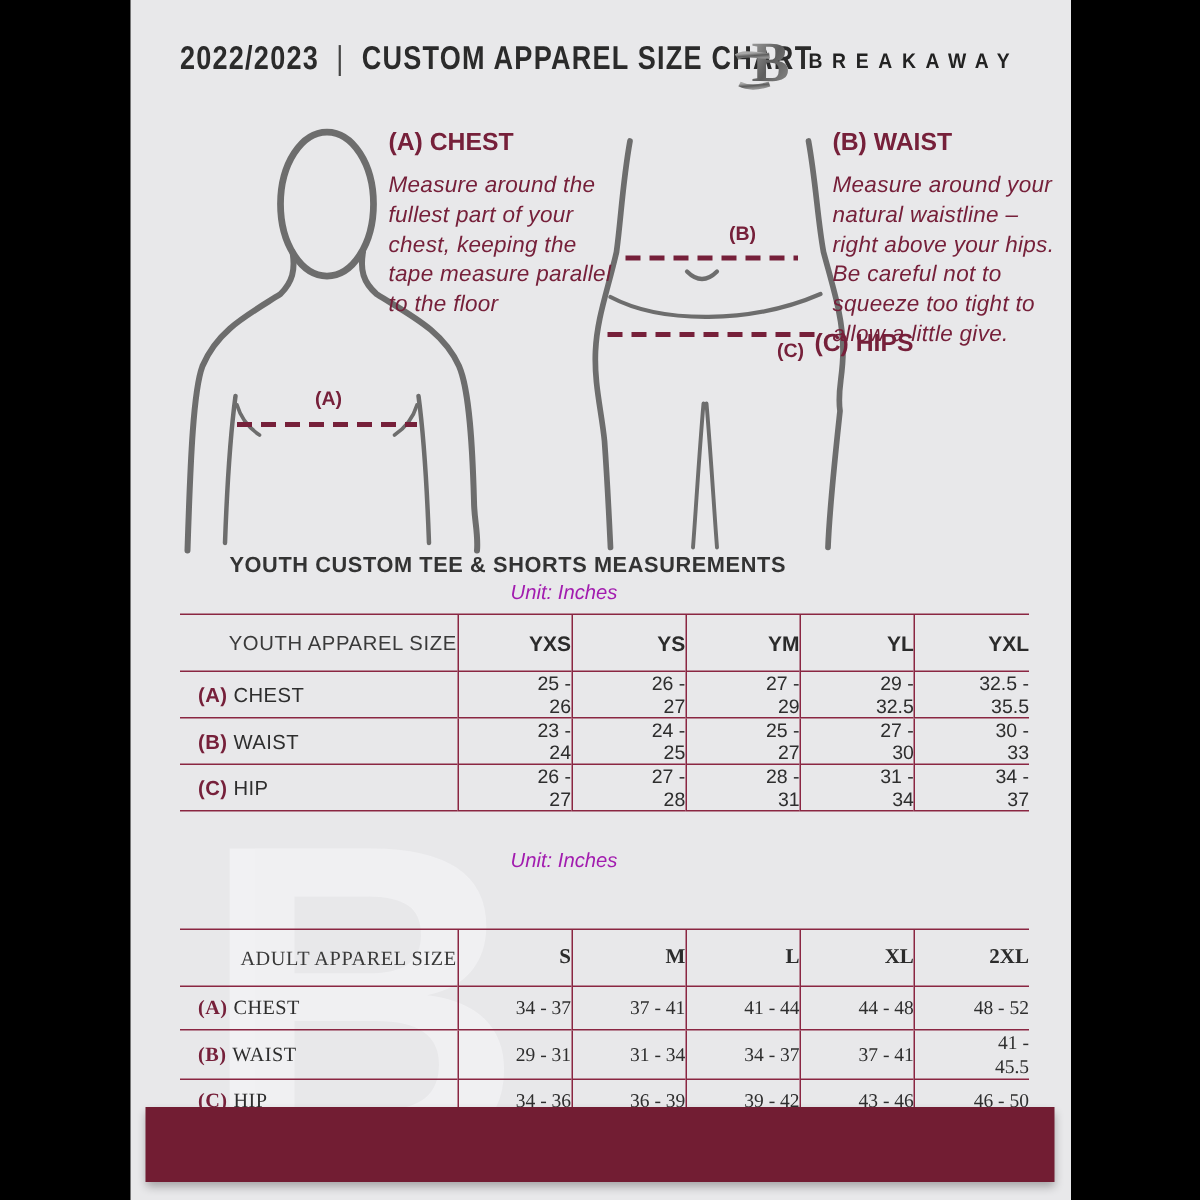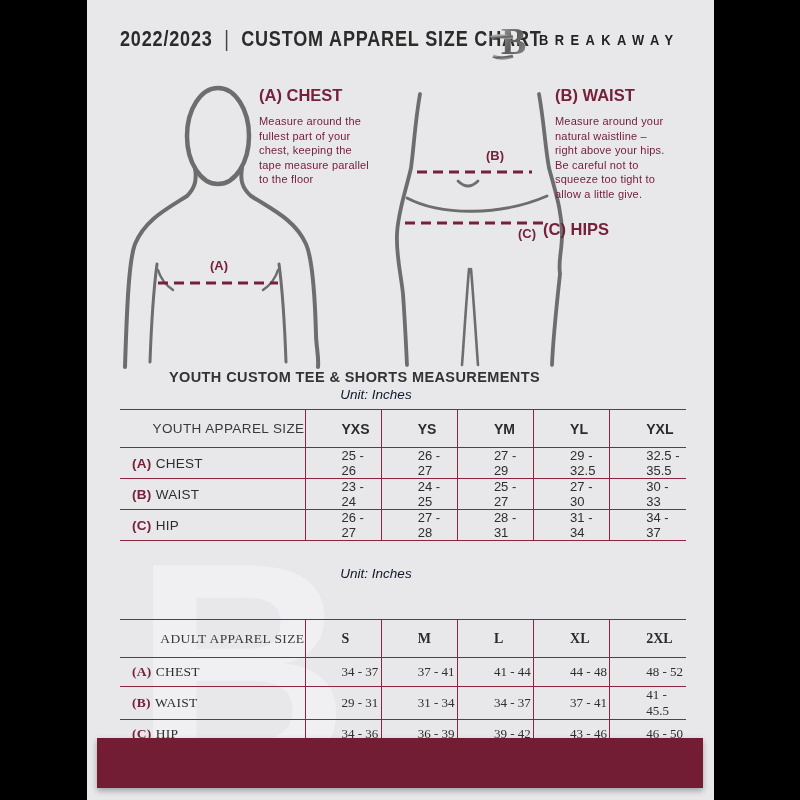--- a/index.html
+++ b/index.html
@@ -27,56 +27,56 @@
   .hdr-title .sep{margin:0 14px;font-weight:normal;color:#444;}
   .brand{position:absolute;right:22px;top:18px;display:flex;align-items:center;}
   .brand-name{
     font-weight:bold;font-size:14px;letter-spacing:7px;color:#222;
     margin-left:8px;transform:scaleX(.92);transform-origin:left center;
   }
   
   .instr{position:absolute;width:152px;}
   .instr h3{font-size:16.5px;font-weight:bold;color:var(--maroon);margin-bottom:9px;}
   .instr p{
-    font-size:11px;color:var(--maroon);
+    font-size:15px;font-style:italic;color:var(--maroon);
     line-height:1.32;white-space:pre-line;letter-spacing:.2px;
   }
   #instr-chest{left:172px;top:86px;}
   #instr-waist{left:468px;top:86px;}
   #instr-hips{left:456px;top:220px;width:160px;}
   .fig-label{
     position:absolute;font-weight:bold;font-size:13px;color:var(--maroon);
     width:40px;text-align:center;
   }
   #lbl-a{left:112px;top:258px;}
   #lbl-b{left:388px;top:148px;}
   #lbl-c{left:420px;top:226px;}
   svg.fig{position:absolute;overflow:visible;}
   #fig-upper{left:38px;top:84px;}
   #fig-lower{left:304px;top:94px;}
   
   .tbl-title{
-    position:absolute;left:16px;width:503px;text-align:center;
+    position:absolute;left:0;width:503px;text-align:center;
     font-weight:bold;font-size:14.5px;color:#333;letter-spacing:.4px;
   }
   .tbl-unit{
     position:absolute;left:0;width:578px;text-align:center;
-    font-style:italic;font-size:13.5px;color:#0f172a;
+    font-style:italic;font-size:13.5px;color:#a21caf;
   }
   #youth-title{top:369px;} #youth-unit{top:387px;}
   #adult-title{top:548px;} #adult-unit{top:566px;}
   table.tbl{
     position:absolute;left:33px;width:566px;border-collapse:collapse;
     table-layout:fixed;border-bottom:1.6px solid var(--line);
   }
   #youth-table{top:409px;} #adult-table{top:619px;font-family:Liberation Serif, serif;}
   .tbl col.c-label{width:185px;}
   .tbl td,.tbl th{
     border-top:1.6px solid var(--line);
-    font-weight:normal;text-align:left;vertical-align:middle;
+    font-weight:normal;text-align:right;vertical-align:middle;
     color:var(--ink);font-size:13px;padding-left:36px;
   }
   .tbl td+td,.tbl th+th{border-left:1.6px solid var(--line);}
   .tbl tr.hdr th{height:38px;font-size:14px;font-weight:bold;color:#2b2b2b;}
   .tbl tr.hdr th.lab{
     font-weight:normal;font-size:13.5px;text-align:right;padding-left:12px;
     letter-spacing:.4px;color:#3a3a3a;
   }
   .tbl tr.row td{height:29px;}
   .tbl td.lab{text-align:left;padding-left:12px;font-size:13.5px;letter-spacing:.3px;}

